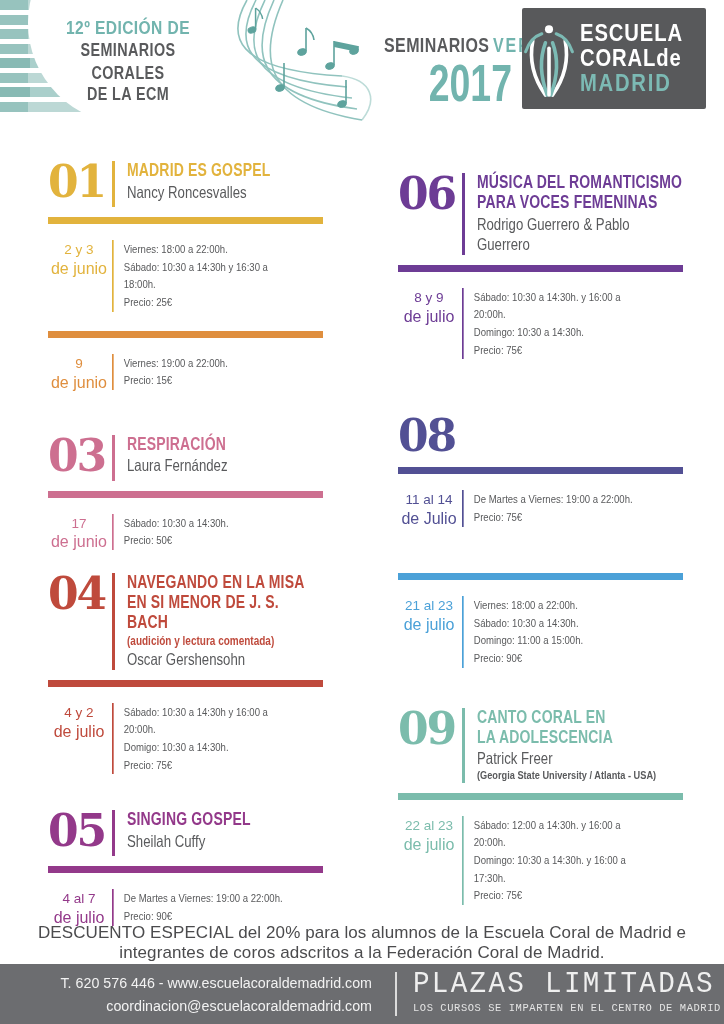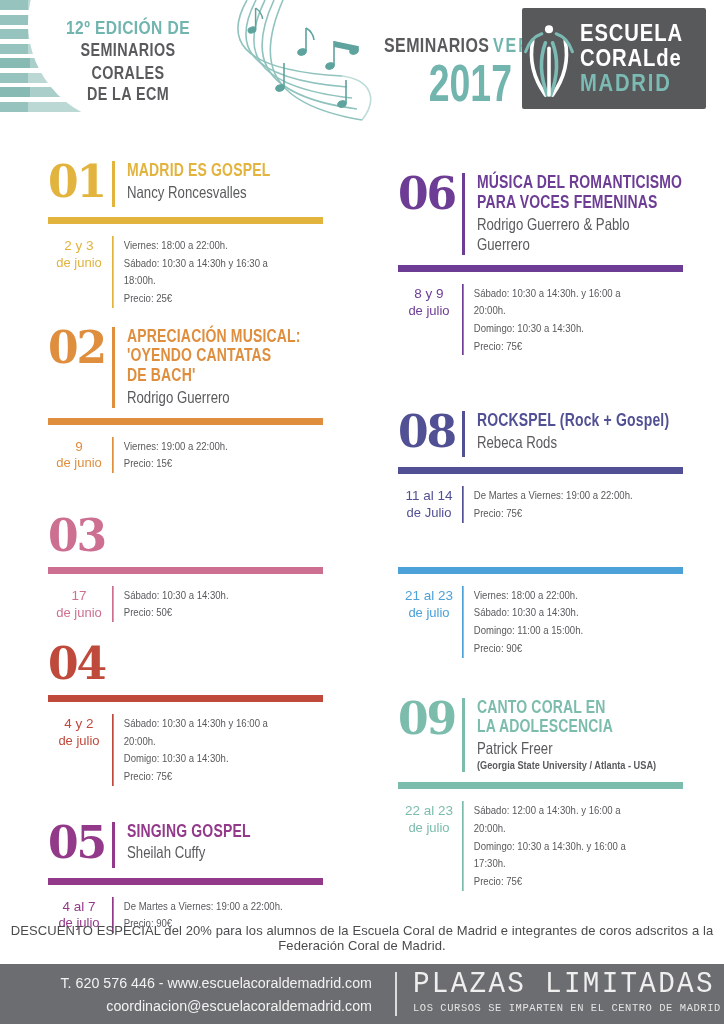--- a/index.html
+++ b/index.html
@@ -51,38 +51,38 @@
   .sem-headtext { border-left:3px solid var(--c); padding-left:12px; margin-left:2px; min-height:46px; }
   .sem-title { margin:0; color:var(--c); font-size:17.5px; font-weight:bold; line-height:1.13;
     white-space:pre-line; transform:scaleX(0.8); transform-origin:left top; width:125%; letter-spacing:0.2px; }
   .sem-title-note { color:var(--c); font-size:12.5px; font-weight:bold; line-height:1.15; margin-top:1px;
     transform:scaleX(0.8); transform-origin:left top; width:125%; }
   .sem-instructor { color:#595a5c; font-size:16.5px; line-height:1.25; margin-top:1px;
     transform:scaleX(0.8); transform-origin:left top; width:125%; }
   .sem-instr-note { color:#595a5c; font-size:11.5px; font-weight:bold; line-height:1.2;
     transform:scaleX(0.8); transform-origin:left top; width:125%; }
   .sem-bar { height:7px; background:var(--c); margin:10px 0 12px 0; }
-  .sem-body { display:flex; align-items:flex-start; }
+  .sem-body { display:flex; align-items:flex-start;margin-top:16px; }
   .sem-date { flex:0 0 62px; text-align:center; color:var(--c); padding-top:2px; }
   .sem-date1 { font-size:13.5px; line-height:1.25; }
-  .sem-date2 { font-size:13px; line-height:1.25; }
+  .sem-date2 { font-size:16px; line-height:1.25; }
   .sem-details { border-left:2.8px solid var(--c); padding-left:12px; margin-left:2px;
     color:#58595b; font-size:11.4px; line-height:1.55; white-space:pre-line;
     transform:scaleX(0.84); transform-origin:left top; width:119%; box-sizing:border-box; padding-top:1px; }
   
   .col-left  .seminar:nth-child(1){ margin-bottom:19px; }
   .col-left  .seminar:nth-child(2){ margin-bottom:42px; }
   .col-left  .seminar:nth-child(3){ margin-bottom:21px; }
   .col-left  .seminar:nth-child(4){ margin-bottom:36px; }
   .col-right .seminar:nth-child(1){ margin-bottom:56px; }
   .col-right .seminar:nth-child(2){ margin-bottom:44px; }
   .col-right .seminar:nth-child(3){ margin-bottom:40px; }
   
   .discount { position:absolute; left:0; top:923px; width:100%; text-align:center;
-    font-size:13px; color:#4b4b4d; letter-spacing:0.1px; }
+    font-size:17px; color:#4b4b4d; letter-spacing:0.1px; }
   .footer-bar { position:absolute; left:0; top:953px; width:100%; height:60px; background:#6c6d70;margin-top:11px; }
   .contact { position:absolute; left:0; top:7px; width:372px; text-align:right; color:#f2f2f2; }
   .contact-line { font-size:15.5px; line-height:1.5; transform:scaleX(0.92); transform-origin:right top; white-space:nowrap; }
   .footer-divider { position:absolute; left:395px; top:8px; width:2px; height:44px; background:#dcdcdc; }
   .plazas { position:absolute; left:413px; top:4px; width:300px; color:#efefef;font-family:Liberation Mono, monospace; }
   .plazas-title { font-size:30px; letter-spacing:2.5px; line-height:1.1; transform:scaleX(0.92); transform-origin:left top; white-space:nowrap; }
   .plazas-sub { font-size:11px; letter-spacing:0.6px; margin-top:1px; color:#e4e4e4; transform:scaleX(0.95); transform-origin:left top; white-space:nowrap; }
 </style>
 </head>
 <body>
@@ -180,58 +180,59 @@
           <div class="sem-date1">2 y 3</div>
           <div class="sem-date2">de junio</div>
         </div>
         <div class="sem-details">Viernes: 18:00 a 22:00h.
 Sábado: 10:30 a 14:30h y 16:30 a 18:00h.
 Precio: 25€</div>
       </div>
     </section>
 
     <section class="seminar" style="--c: #df8e3e;">
-      <div class="sem-head">
-        <div class="sem-number">02</div>
-        <div class="sem-headtext">
-          <h2 class="sem-title">APRECIACIÓN MUSICAL:
-'OYENDO CANTATAS
-DE BACH'</h2>
-          <div class="sem-instructor">Rodrigo Guerrero</div>
-        </div>
-      </div>
       <div class="sem-bar"></div>
       <div class="sem-body">
         <div class="sem-date">
           <div class="sem-date1">9</div>
           <div class="sem-date2">de junio</div>
         </div>
         <div class="sem-details">Viernes: 19:00 a 22:00h.
 Precio: 15€</div>
       </div>
     </section>
 
     <section class="seminar" style="--c: #cd6f90;">
       <div class="sem-head">
         <div class="sem-number">03</div>
+        <div class="sem-headtext">
+          <h2 class="sem-title">RESPIRACIÓN</h2>
+          <div class="sem-instructor">Laura Fernández</div>
+        </div>
       </div>
       <div class="sem-bar"></div>
       <div class="sem-body">
         <div class="sem-date">
           <div class="sem-date1">17</div>
           <div class="sem-date2">de junio</div>
         </div>
         <div class="sem-details">Sábado: 10:30 a 14:30h.
 Precio: 50€</div>
       </div>
     </section>
 
     <section class="seminar" style="--c: #bf4a3c;">
       <div class="sem-head">
         <div class="sem-number">04</div>
+        <div class="sem-headtext">
+          <h2 class="sem-title">NAVEGANDO EN LA MISA
+EN SI MENOR DE J. S. BACH</h2>
+          <div class="sem-title-note">(audición y lectura comentada)</div>
+          <div class="sem-instructor">Oscar Gershensohn</div>
+        </div>
       </div>
       <div class="sem-bar"></div>
       <div class="sem-body">
         <div class="sem-date">
           <div class="sem-date1">4 y 2</div>
           <div class="sem-date2">de julio</div>
         </div>
         <div class="sem-details">Sábado: 10:30 a 14:30h y 16:00 a 20:00h.
 Domigo: 10:30 a 14:30h.
 Precio: 75€</div>
@@ -277,24 +278,20 @@
         </div>
         <div class="sem-details">Sábado: 10:30 a 14:30h. y 16:00 a 20:00h.
 Domingo: 10:30 a 14:30h.
 Precio: 75€</div>
       </div>
     </section>
 
     <section class="seminar" style="--c: #525094;">
       <div class="sem-head">
         <div class="sem-number">08</div>
-        <div class="sem-headtext">
-          <h2 class="sem-title">ROCKSPEL (Rock + Gospel)</h2>
-          <div class="sem-instructor">Rebeca Rods</div>
-        </div>
       </div>
       <div class="sem-bar"></div>
       <div class="sem-body">
         <div class="sem-date">
           <div class="sem-date1">11 al 14</div>
           <div class="sem-date2">de Julio</div>
         </div>
         <div class="sem-details">De Martes a Viernes: 19:00 a 22:00h.
 Precio: 75€</div>
       </div>

